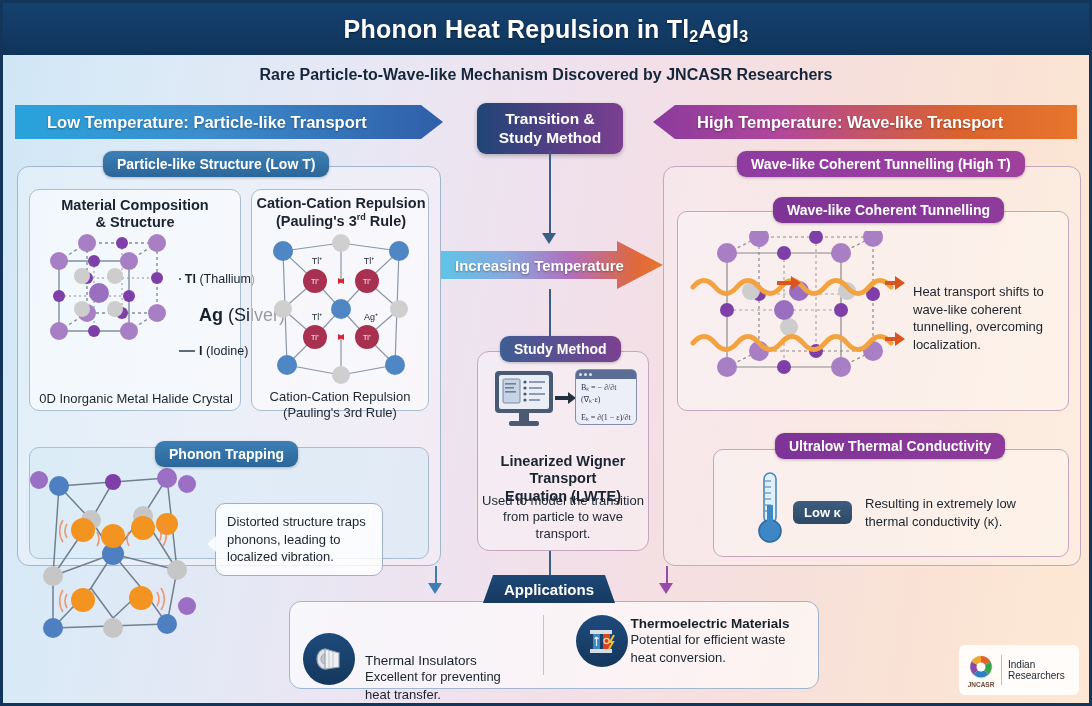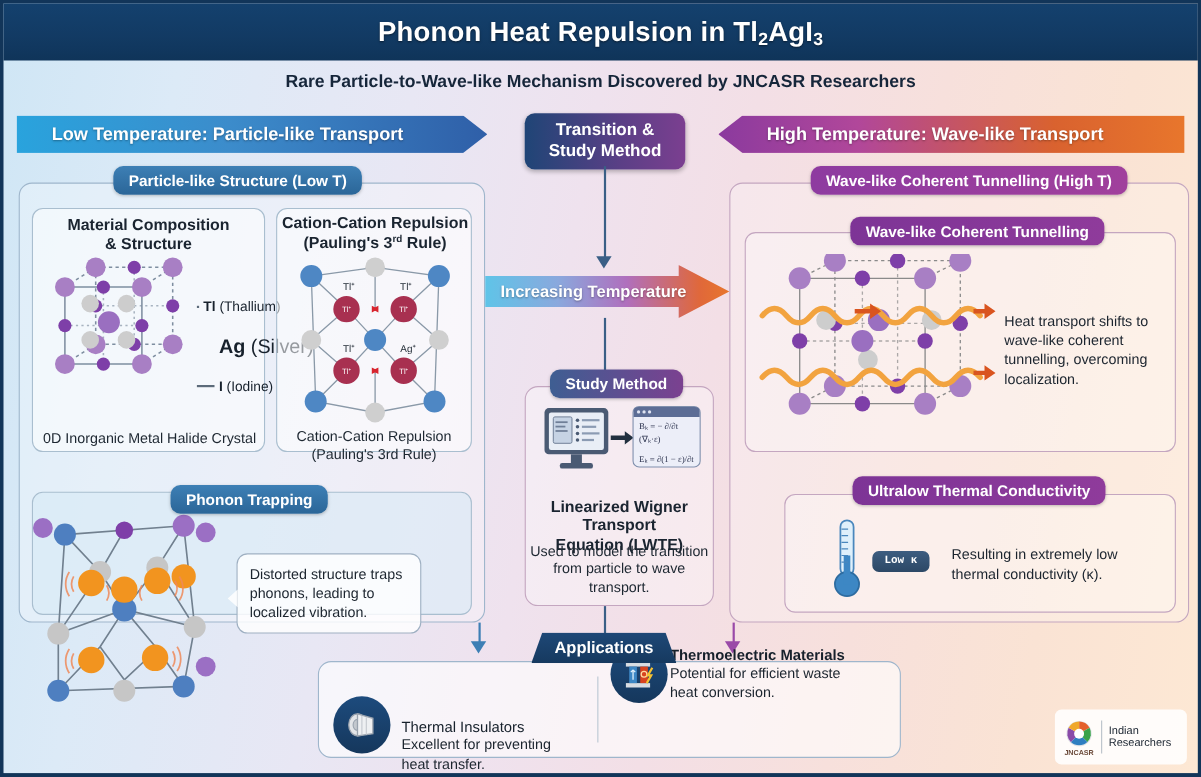--- a/index.html
+++ b/index.html
@@ -136,21 +136,21 @@
   .logo {
     position: absolute; right: 10px; bottom: 8px; height: 50px; width: 120px;
     background: rgba(255,255,255,.88); border-radius: 6px;
     display: flex; align-items: center; gap: 6px; padding: 4px 8px;
   }
   .logo .txt { font-size: 10px; font-weight: normal; color: #1a2430; line-height: 1.15; }
   .logo .mark { font-size: 6.5px; font-weight: bold; color: #6b4a3a; text-align: center; }
   .lowk {
     position: absolute; padding: 4px 11px; border-radius: 6px;
     background: linear-gradient(180deg, #3d5d80 0%, #2c4866 100%);
-    color: #fff; font-size: 10px; font-weight: bold; font-family: Liberation Mono, monospace;
+    color: #fff; font-size: 13px; font-weight: bold;
   }
   .divider { position: absolute; width: 1px; background: #b9c6d3; }
   .arrow-down {
     position: absolute; width: 0; height: 0;
     border-left: 7px solid transparent; border-right: 7px solid transparent;
   }
 </style>
 </head>
 <body>
 
@@ -488,21 +488,21 @@
     </div>
     <div>
       <div style="font-size:13.5px;font-weight:normal;color:#16202b;margin-top:38px;">Thermal Insulators</div>
       <div class="body-txt">Excellent for preventing</div>
       <div class="body-txt">heat transfer.</div>
     </div>
   </div>
 
   <div class="divider" style="left:540px; top:612px; height:60px;"></div>
 
-  <div style="position:absolute; left:552px; top:584px; display:flex; align-items:center; gap:2px; width:256px;">
+  <div style="position:absolute; left:552px; top:612px; display:flex; align-items:center; gap:2px; width:256px;justify-content:center;">
     <div class="circ-icon">
       <svg width="34" height="34" viewBox="0 0 34 34">
         <rect x="5" y="6" width="22" height="4" fill="#d8dde3"></rect>
         <rect x="5" y="25" width="22" height="4" fill="#d8dde3"></rect>
         <rect x="8" y="10" width="7" height="15" fill="#3d87c4"></rect>
         <rect x="18" y="10" width="7" height="15" fill="#d8431f"></rect>
         <path d="M11.5 22 L11.5 13 M11.5 13 l-2 2 M11.5 13 l2 2" stroke="#dff0fb" stroke-width="1.2" fill="none"></path>
         <circle cx="21.5" cy="17" r="2.6" fill="none" stroke="#ffd9a0" stroke-width="1.2"></circle>
         <path d="M29 11 l-4 7 h3 l-4 7" stroke="#f5c133" stroke-width="2" fill="none"></path>
       </svg>

